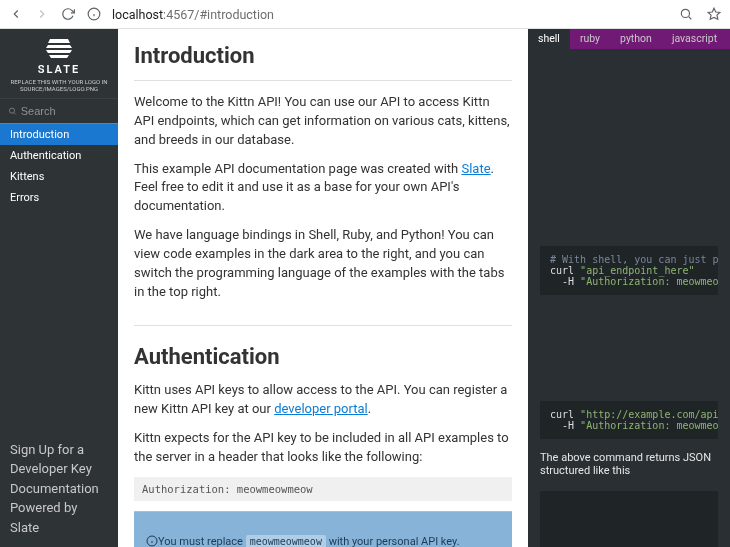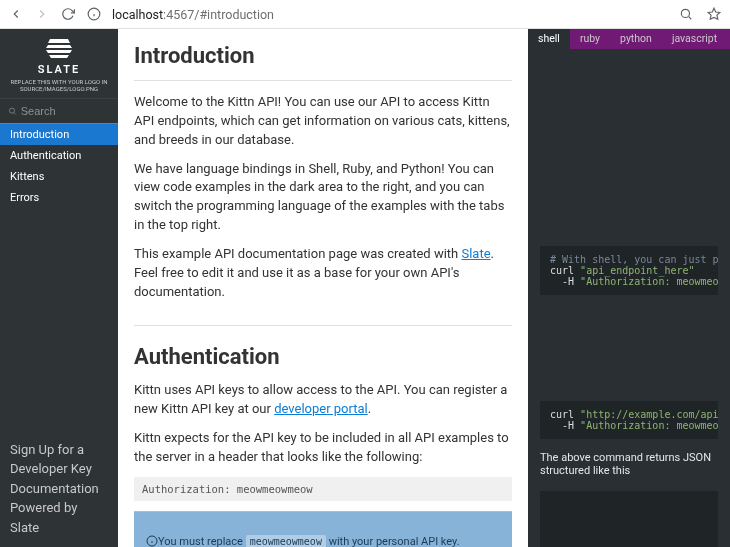--- a/index.html
+++ b/index.html
@@ -243,24 +243,24 @@
       <a href="#">Documentation Powered by Slate</a>
     </div>
   </aside>
 
   <main class="content">
     <div class="pad">
         <h1>Introduction</h1>
       </div>
     <hr>
     <p>Welcome to the Kittn API! You can use our API to access Kittn API endpoints, which can get information on various cats, kittens, and breeds in our database.</p>
-    <p>We have language bindings in Shell, Ruby, and Python! You can view code examples in the dark area to the right, and you can switch the programming language of the examples with the tabs in the top right.</p>
     <p>
       <span>This example API documentation page was created with </span><a class="link" href="#">Slate</a><span>. Feel free to edit it and use it as a base for your own API's documentation.</span>
     </p>
+    <p>We have language bindings in Shell, Ruby, and Python! You can view code examples in the dark area to the right, and you can switch the programming language of the examples with the tabs in the top right.</p>
 
     <div class="pad">
         <h1 class="auth">Authentication</h1>
       </div>
     <p>
       <span>Kittn uses API keys to allow access to the API. You can register a new Kittn API key at our </span><a class="link" href="#">developer portal</a><span>.</span>
     </p>
     <p>Kittn expects for the API key to be included in all API examples to the server in a header that looks like the following:</p>
     <pre class="codeblk">Authorization: meowmeowmeow</pre>
     <div class="callout">

